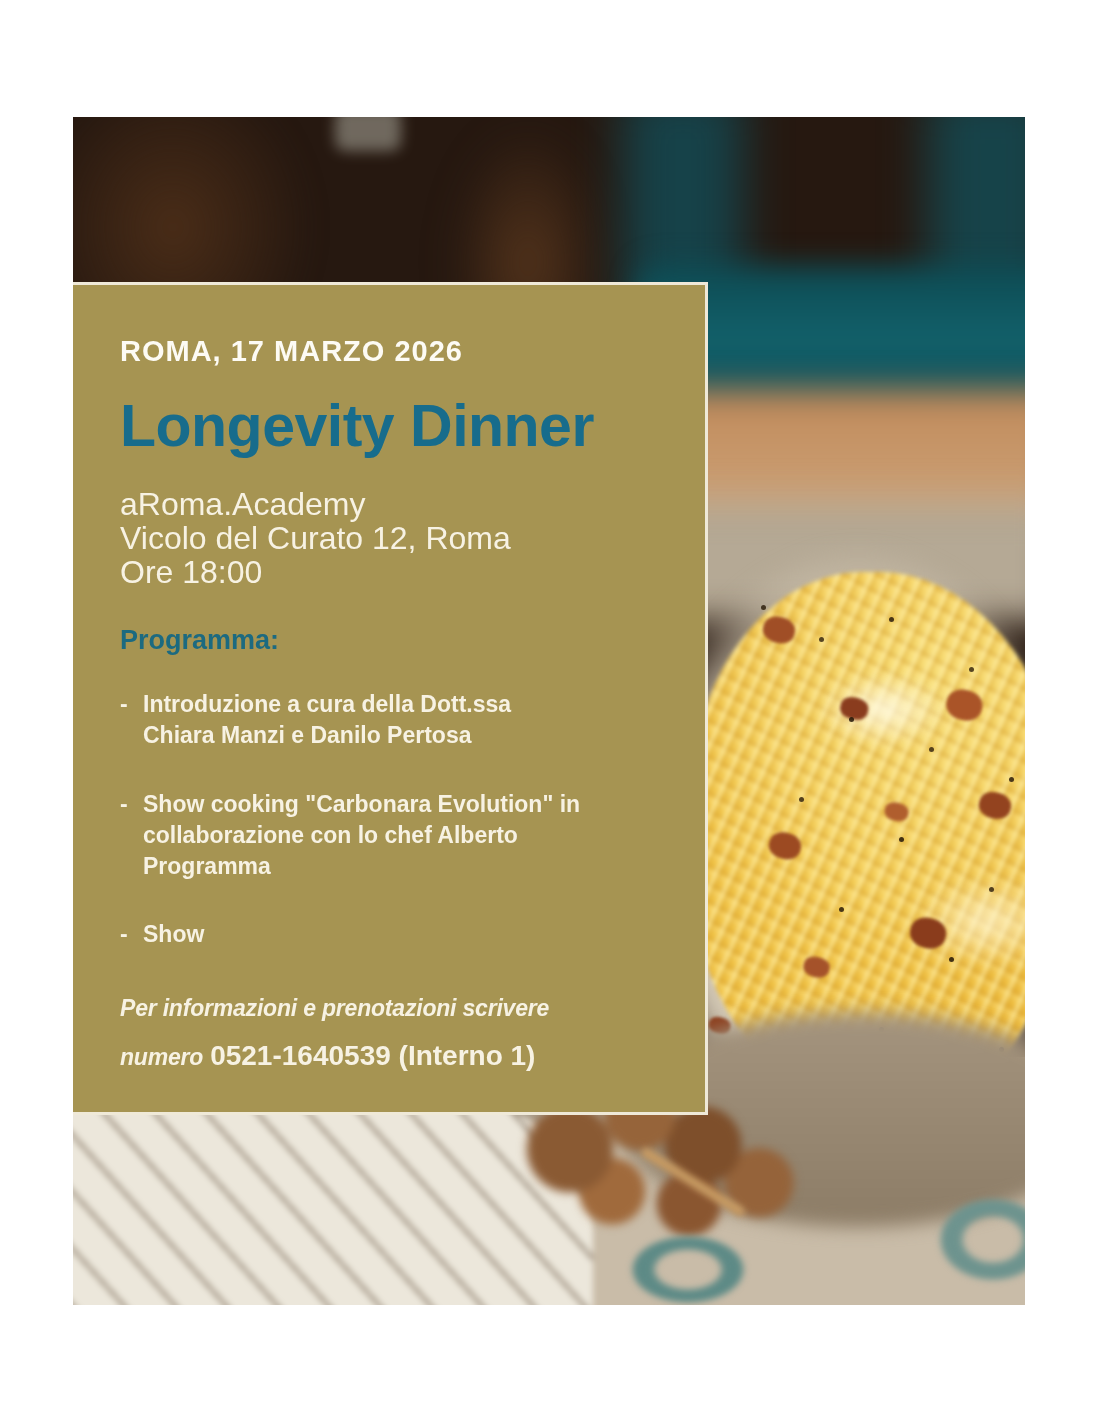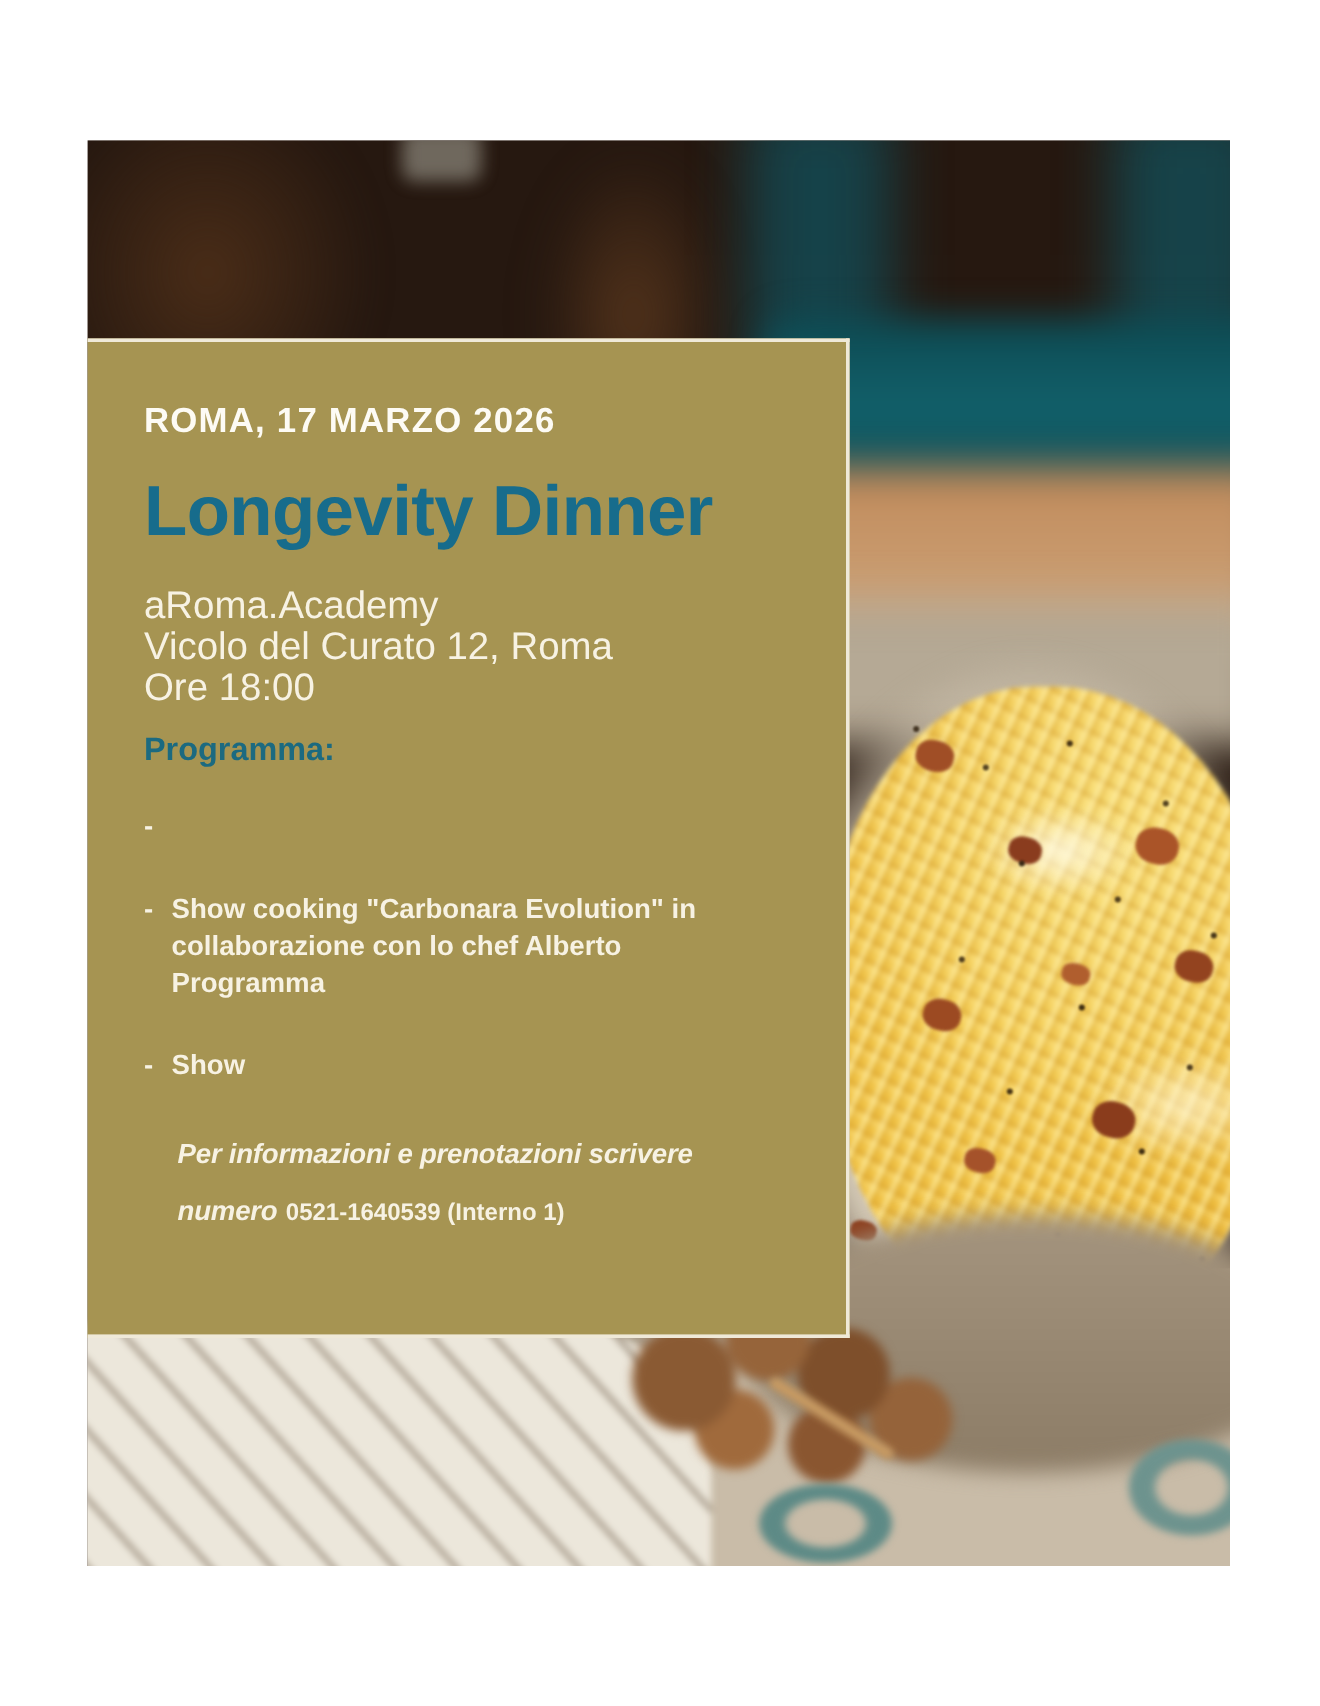--- a/index.html
+++ b/index.html
@@ -96,31 +96,31 @@
   .panel { position:absolute; left:73px; top:282px; width:635px; height:833px;
     background:var(--panel-gold,#a69452);
     border-top:3px solid #efe9d8; border-right:3px solid #efe9d8; border-bottom:3px solid #efe9d8;
     padding:50px 30px 0 47px; }
   .kicker { color:var(--kicker-white,#fdfbf4); font-size:29px; font-weight:bold;
     letter-spacing:1px; line-height:32px; }
   .title { color:var(--title-teal,#176c8c); font-size:59px; font-weight:bold;
     letter-spacing:-.5px; line-height:62px; margin-top:28px; }
   .venue { margin-top:30px; color:var(--text-cream,#f7f2e3); font-size:32px;
     font-weight:normal; line-height:34px; }
-  .program-label { margin-top:20px; color:var(--program-teal,#1c6a80); font-size:27px;
+  .program-label { margin-top:36px; color:var(--program-teal,#1c6a80); font-size:27px;
     font-weight:bold; line-height:30px; }
   .item { display:flex; color:var(--text-cream,#f7f2e3); font-size:23px; font-weight:bold;
     line-height:31px; }
   .item .dash { width:23px; flex:0 0 23px; }
   .item-1 { margin-top:34px; }
   .item-2 { margin-top:38px; }
   .item-3 { margin-top:37px; }
   .contact { margin-top:46px; color:var(--text-cream,#f7f2e3); font-size:23px;
-    font-weight:bold; font-style:italic; line-height:24px; letter-spacing:-.2px;margin-left:28px; }
-  .contact .phone { font-style:normal; font-size:20px; margin-left:7px; letter-spacing:0; }
+    font-weight:bold; font-style:italic; line-height:24px; letter-spacing:-.2px; }
+  .contact .phone { font-style:normal; font-size:28px; margin-left:7px; letter-spacing:0; }
 </style>
 </head>
 <body>
 
 <div class="canvas">
 
   <div class="photo">
     <div class="layer glow-left"></div>
     <div class="layer gray-chip"></div>
     <div class="layer brown-col"></div>
@@ -155,20 +155,24 @@
     <div class="venue">
       <div>aRoma.Academy</div>
       <div>Vicolo del Curato 12, Roma</div>
       <div>Ore 18:00</div>
     </div>
 
     <div class="program-label">Programma:</div>
 
     <div class="item item-1">
       <span class="dash">-</span>
+      <span class="item-text">
+        <span>Introduzione a cura della Dott.ssa</span><br>
+        <span>Chiara Manzi e Danilo Pertosa</span>
+      </span>
     </div>
 
     <div class="item item-2">
       <span class="dash">-</span>
       <span class="item-text">
         <span>Show cooking "Carbonara Evolution" in</span><br>
         <span>collaborazione con lo chef Alberto</span><br>
         <span>Programma</span>
       </span>
     </div>

